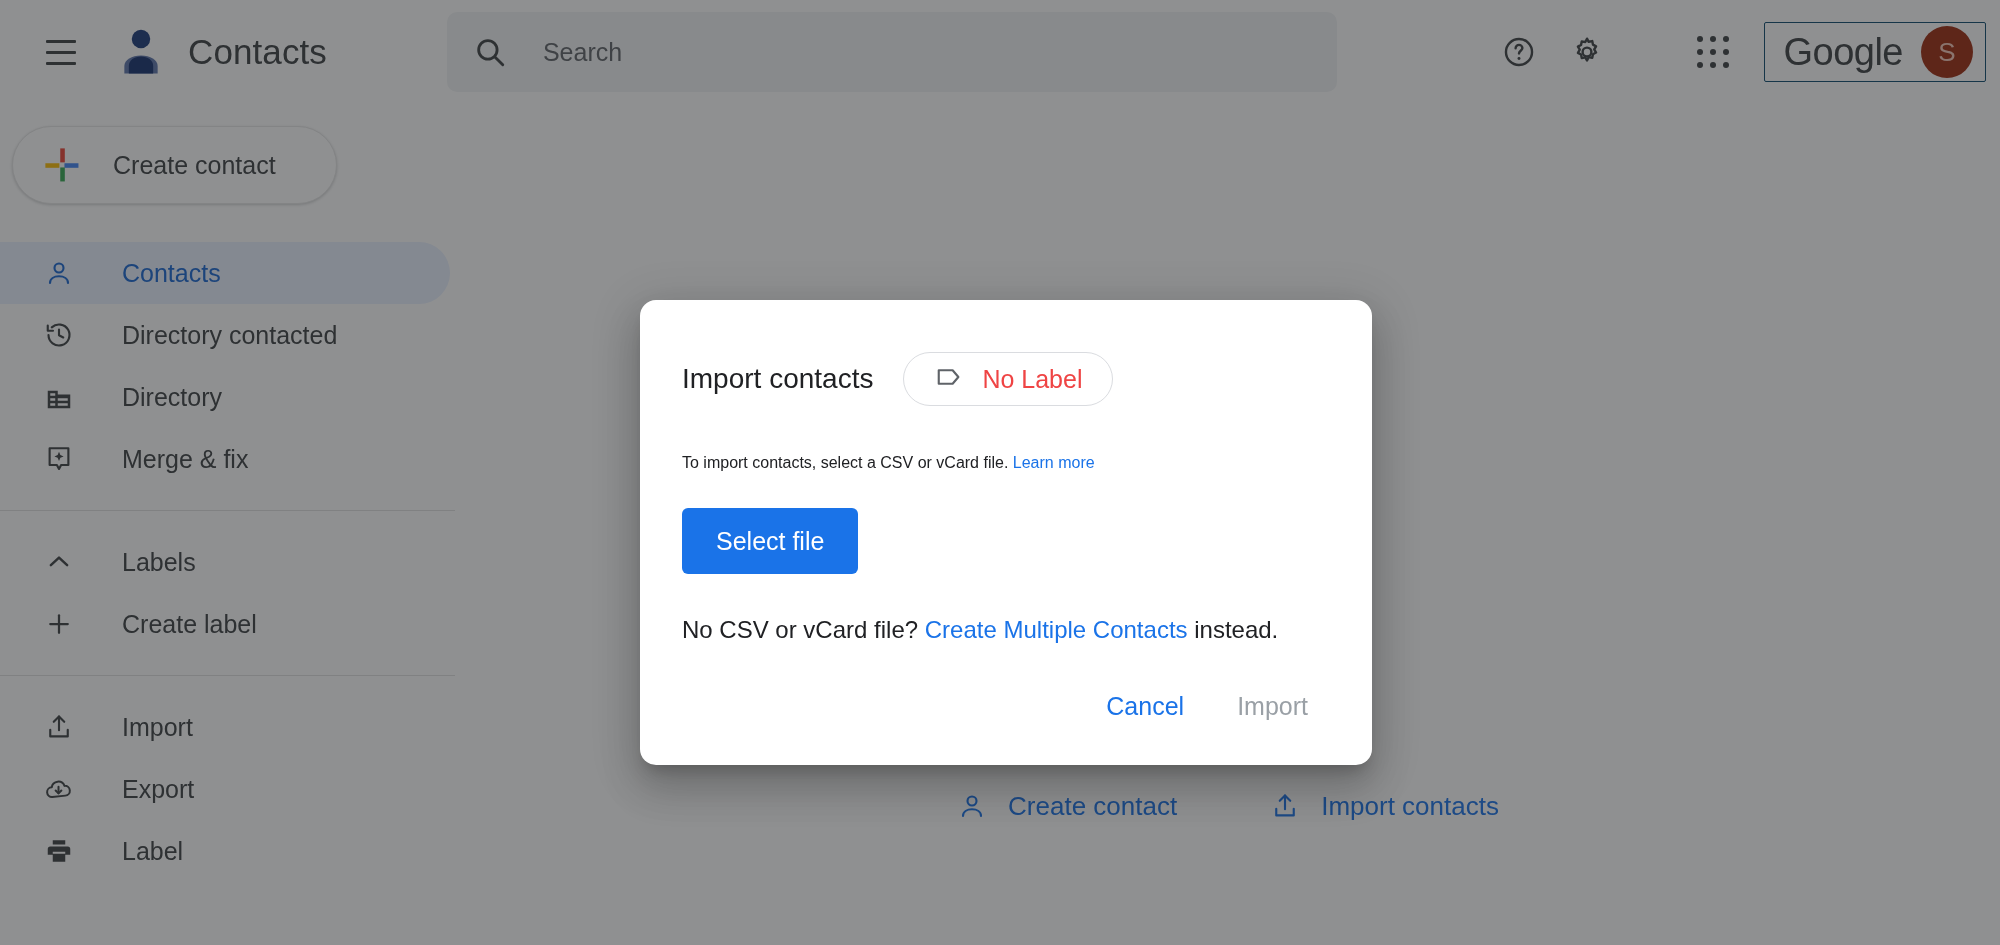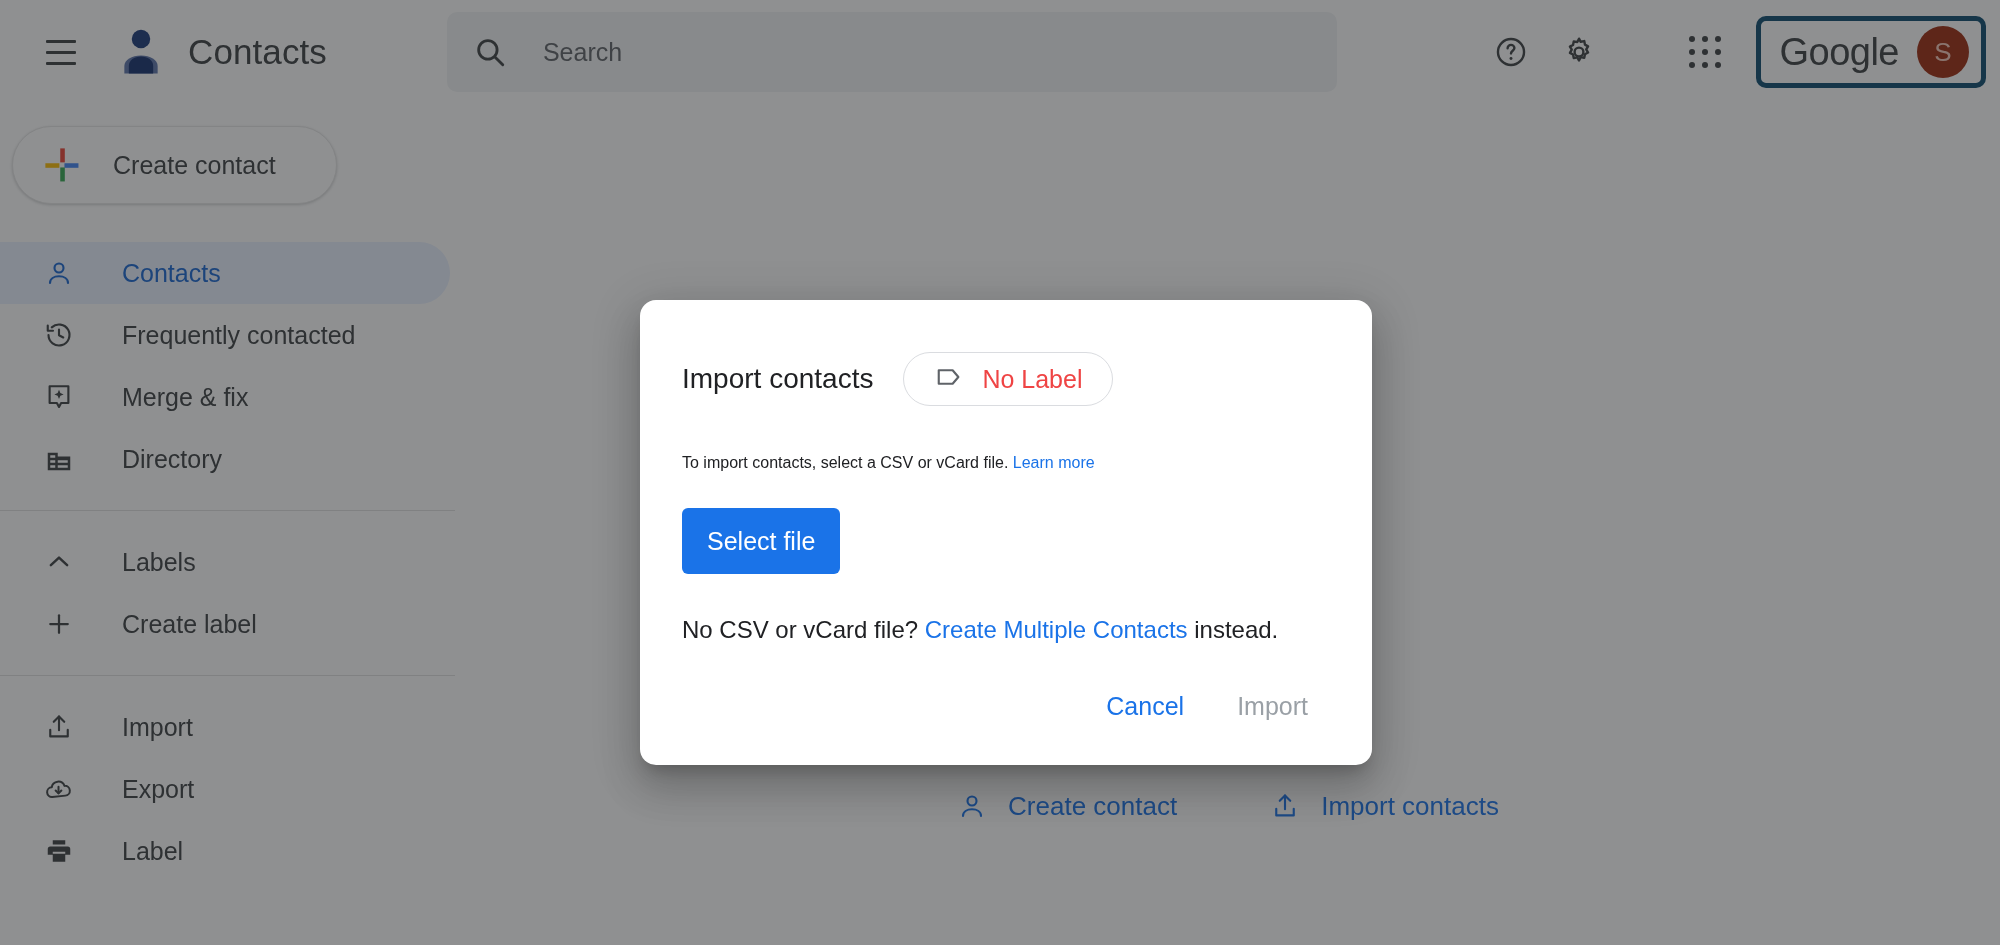--- a/index.html
+++ b/index.html
@@ -55,23 +55,23 @@
 
   .topright { display: flex; align-items: center; margin-left: auto; margin-right: 14px; gap: 6px;}
   .icon-btn {
     width: 62px; height: 62px; border-radius: 50%;
     display: flex; align-items: center; justify-content: center;
     cursor: pointer; background: transparent; border: none;
   }
   .apps-btn { margin-left: 58px; margin-right: 14px;}
   .account-chip {
     display: flex; align-items: center; gap: 18px;
-    border: 5px solid #0c4a6e; border-radius: 10px;
+    border: 1px solid #0c4a6e; border-radius: 2px;
     padding: 8px 12px 8px 18px; cursor: pointer;
-    height: 72px;
+    height: 60px;
   }
   .google-word { font-size: 38px; color: #3c4043; letter-spacing: -0.5px; }
   .avatar {
     width: 52px; height: 52px; border-radius: 50%;
     background: #9c2a0f;
     color: #f4c7b8; font-size: 26px;
     display: flex; align-items: center; justify-content: center;
   }
 
   
@@ -131,21 +131,21 @@
     margin-left: 30px; height: 54px; padding: 0 30px;
     border: 1px solid #dadce0; border-radius: 27px;
     cursor: pointer;
   }
   .label-chip .lc-tx { font-size: 25px; color: #ef4444; }
 
   .dlg-desc { margin-top: 48px; font-size: 16px; color: #202124; }
   .dlg-desc a, .dlg-note a { color: #1a73e8; text-decoration: none; cursor: pointer; }
 
   .select-file {
-    margin-top: 36px; height: 66px; padding: 0 25px;
+    margin-top: 36px; height: 66px; padding: 0 34px;
     background: #1a73e8; color: #fff;
     border: none; border-radius: 6px;
     font-family: inherit; font-size: 25px; cursor: pointer;
   }
 
   .dlg-note { margin-top: 42px; font-size: 24px; color: #202124; }
 
   .dlg-actions {
     position: absolute; right: 42px; bottom: 30px;
     display: flex; align-items: center; gap: 9px;
@@ -255,40 +255,40 @@
       </div>
 
       <div class="navitem">
         <span class="ni">
           <svg width="30" height="30" viewBox="0 0 24 24" fill="none" stroke="#3c4043" stroke-width="1.7">
             <path d="M3.6 12a8.4 8.4 0 1 0 2.6-6.1" stroke-linecap="round"></path>
             <polyline points="3,4.4 3,8.6 7.2,8.6" stroke-linecap="round" stroke-linejoin="round"></polyline>
             <polyline points="12,7.6 12,12.2 15.4,14" stroke-linecap="round" stroke-linejoin="round"></polyline>
           </svg>
         </span>
-        <span class="nl">Frequently contacted</span>
+        <span class="nl">Directory contacted</span>
+      </div>
+
+      <div class="navitem">
+        <span class="ni">
+          <svg width="30" height="30" viewBox="0 0 24 24" fill="#3c4043">
+            <path d="M3 21V7h8v3h10v11zM5 19h4v-2H5zm0-4h4v-2H5zm0-4h4V9H5zm6 8h8v-2h-8zm0-4h8v-2h-8z"></path>
+          </svg>
+        </span>
+        <span class="nl">Directory</span>
       </div>
 
       <div class="navitem">
         <span class="ni">
           <svg width="30" height="30" viewBox="0 0 24 24" fill="none" stroke="#3c4043" stroke-width="1.7">
             <path d="M4.5 3.4h15v13.4h-5.8L12 20l-1.7-3.2H4.5z" stroke-linejoin="round"></path>
             <path d="M12 6.2l1.1 2.6 2.6 1.1-2.6 1.1L12 13.6l-1.1-2.6-2.6-1.1 2.6-1.1z" fill="#3c4043" stroke="none"></path>
           </svg>
         </span>
         <span class="nl">Merge &amp; fix</span>
-      </div>
-
-      <div class="navitem">
-        <span class="ni">
-          <svg width="30" height="30" viewBox="0 0 24 24" fill="#3c4043">
-            <path d="M3 21V7h8v3h10v11zM5 19h4v-2H5zm0-4h4v-2H5zm0-4h4V9H5zm6 8h8v-2h-8zm0-4h8v-2h-8z"></path>
-          </svg>
-        </span>
-        <span class="nl">Directory</span>
       </div>
 
       <div class="divider"></div>
 
       <div class="navitem">
         <span class="ni">
           <svg width="30" height="30" viewBox="0 0 24 24" fill="none" stroke="#3c4043" stroke-width="2">
             <polyline points="5.5,14.5 12,8.5 18.5,14.5" stroke-linecap="round" stroke-linejoin="round"></polyline>
           </svg>
         </span>

